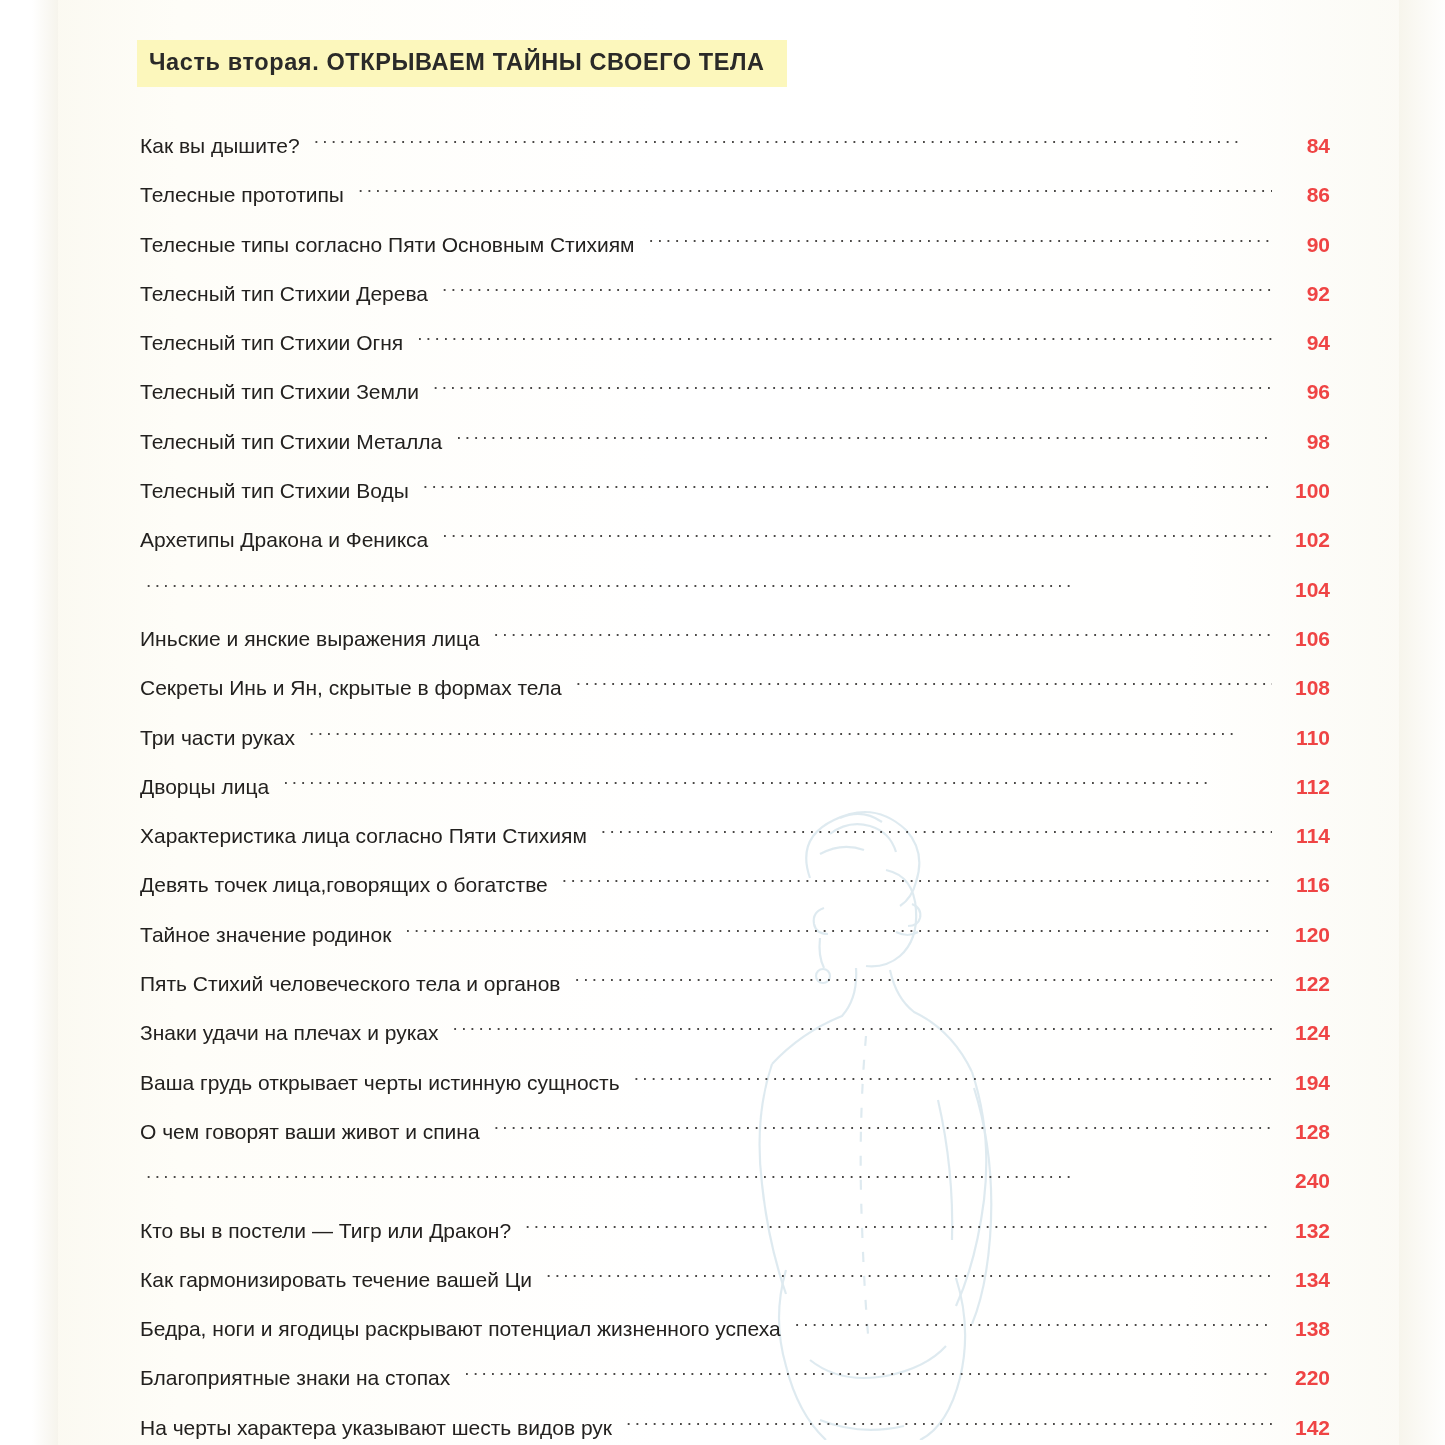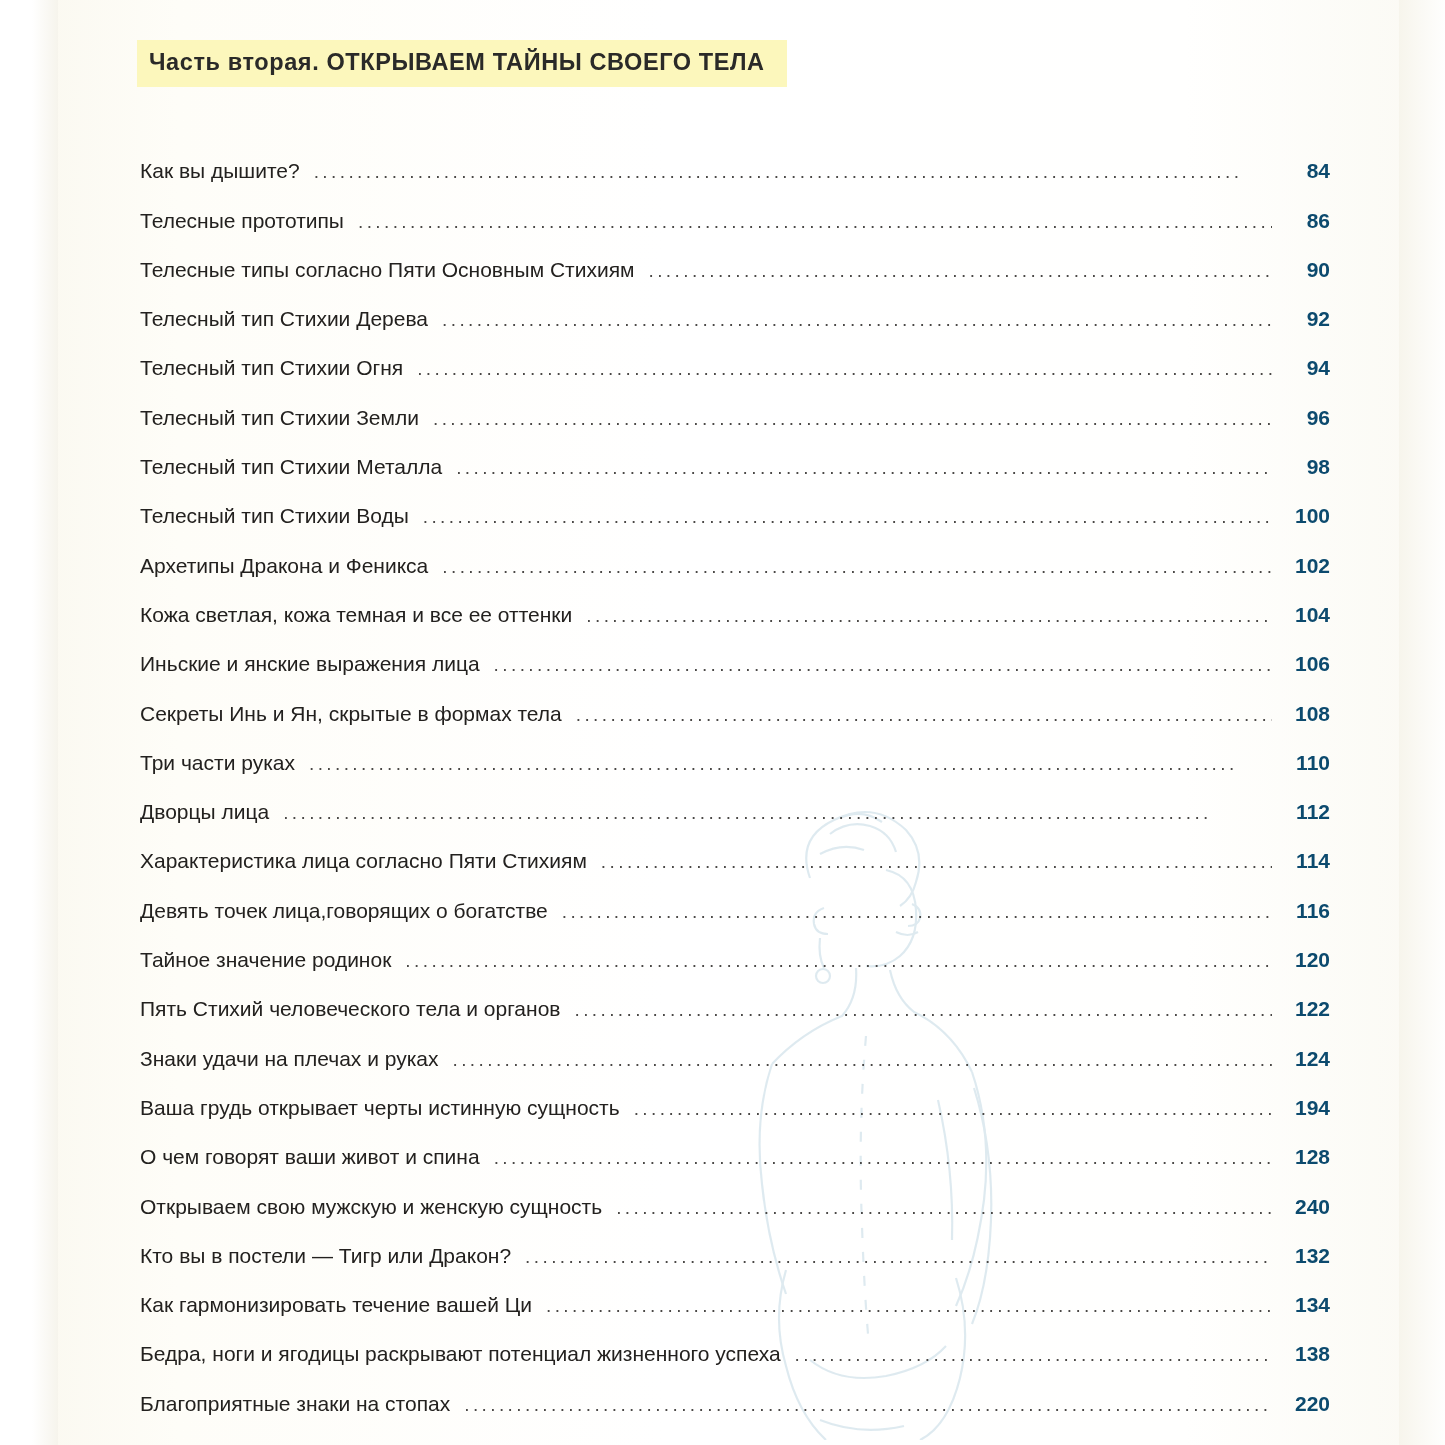--- a/index.html
+++ b/index.html
@@ -82,21 +82,21 @@
 
   .toc {
     position: absolute;
     left: 140px;
     top: 134px;
     width: 1190px;
   }
 
   .toc-row {
     display: flex;
-    align-items: flex-end;
+    align-items: flex-start;
     height: 49.3px;
     font-size: 21px;
     color: #23211f;
     white-space: nowrap;
   }
   .toc-title {
     flex: 0 0 auto;
     padding-right: 8px;
   }
   .toc-leader {
@@ -110,21 +110,21 @@
     letter-spacing: 3.4px;
     font-size: 19px;
     line-height: 14px;
   }
   .toc-page {
     flex: 0 0 auto;
     width: 52px;
     text-align: right;
     font-weight: bold;
     font-size: 21px;
-    color: #0c4a6e;
+    color: #ef4444;
   }
 </style>
 </head>
 <body>
 
 <div class="page">
   <div class="paper-tint"></div>
   <div class="left-gutter"></div>
   <div class="right-edge"></div>
 
@@ -216,21 +216,20 @@
         <span class="toc-page">100</span>
       </div>
 
       <div class="toc-row">
         <span class="toc-title">Архетипы Дракона и Феникса</span>
         <span class="toc-leader">...........................................................................................................</span>
         <span class="toc-page">102</span>
       </div>
 
       <div class="toc-row">
-        <span class="toc-title">Кожа светлая, кожа темная и все ее оттенки</span>
         <span class="toc-leader">...........................................................................................................</span>
         <span class="toc-page">104</span>
       </div>
 
       <div class="toc-row">
         <span class="toc-title">Иньские и янские выражения лица</span>
         <span class="toc-leader">...........................................................................................................</span>
         <span class="toc-page">106</span>
       </div>
 
@@ -288,21 +287,20 @@
         <span class="toc-page">194</span>
       </div>
 
       <div class="toc-row">
         <span class="toc-title">О чем говорят ваши живот и спина</span>
         <span class="toc-leader">...........................................................................................................</span>
         <span class="toc-page">128</span>
       </div>
 
       <div class="toc-row">
-        <span class="toc-title">Открываем свою мужскую и женскую сущность</span>
         <span class="toc-leader">...........................................................................................................</span>
         <span class="toc-page">240</span>
       </div>
 
       <div class="toc-row">
         <span class="toc-title">Кто вы в постели — Тигр или Дракон?</span>
         <span class="toc-leader">...........................................................................................................</span>
         <span class="toc-page">132</span>
       </div>
 

